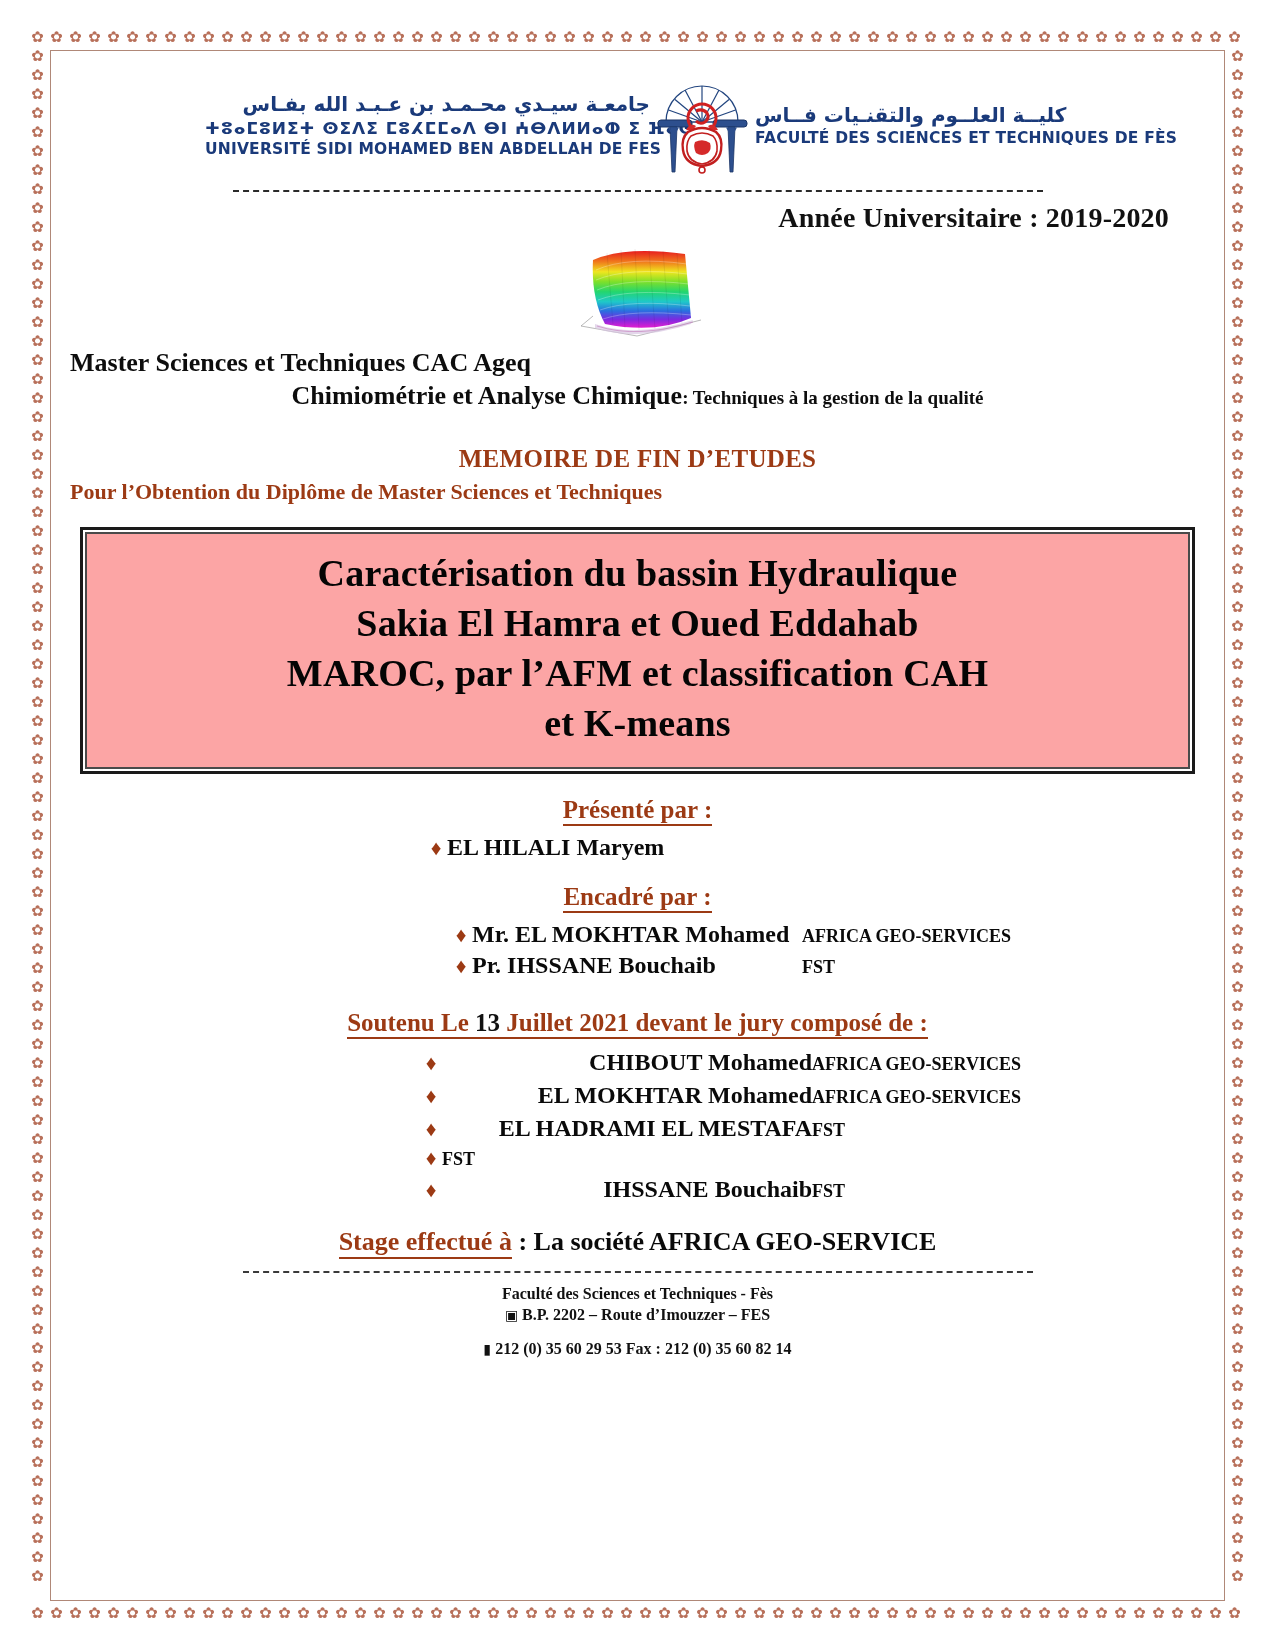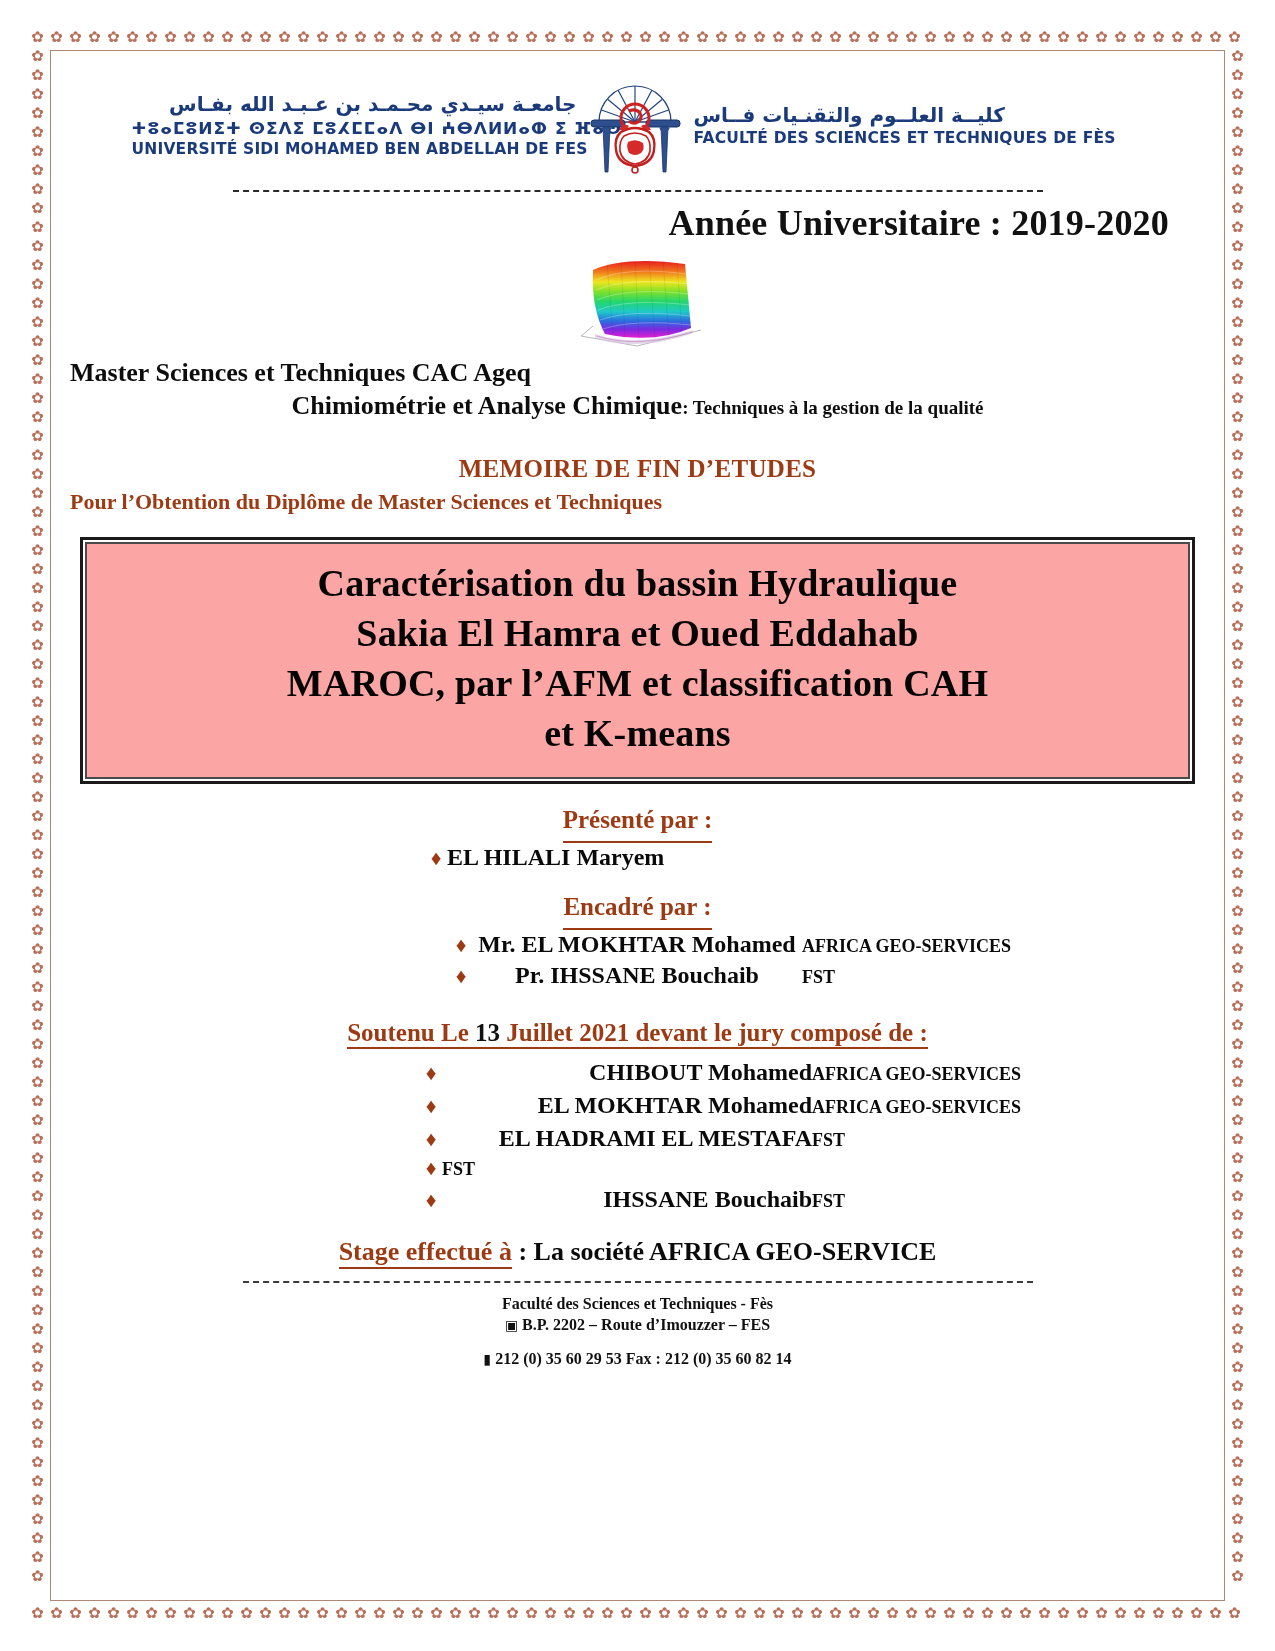--- a/index.html
+++ b/index.html
@@ -35,22 +35,21 @@
 
   
   #page {
     position:absolute;
     left:70px; top:58px;
     width:1135px; height:1535px;
   }
 
   
   .header {
-    display:flex; align-items:center; justify-content:center;
-    gap:6px;
+    display:flex; align-items:center; justify-content:flex-end;
     padding-top:12px;
   }
   .hd-text { color:#1a3a7a; font-family:"DejaVu Sans", sans-serif; }
   .hd-left { text-align:right; width:445px; }
   .hd-right { text-align:left; width:450px; }
   .hd-ar { font-size:20px; font-weight:bold; letter-spacing:0.5px; white-space:nowrap; }
   .hd-tif { font-size:17px; font-weight:bold; letter-spacing:1px; white-space:nowrap; }
   .hd-fr { font-size:15.5px; font-weight:bold; letter-spacing:0.2px; white-space:nowrap; }
   .hd-line { margin:2px 0; }
 
@@ -59,21 +58,21 @@
   .dashline {
     margin:10px auto 0 auto;
     width:810px;
     border-top:2px dashed #2a2a2a;
     height:0;
   }
   .dashline.bottom { width:790px; border-top:2px dashed #3a3a3a; margin-top:14px; }
 
   .year {
     text-align:right;
-    font-size:36px; font-weight:bold;
+    font-size:28px; font-weight:bold;
     color:#111;
     padding-right:36px;
     margin-top:10px;
     letter-spacing:0.2px;
   }
 
   
   .plotwrap { display:flex; justify-content:center; margin-top:4px; }
   .plot { width:150px; height:100px; }
 
@@ -107,35 +106,35 @@
     font-size:38px; font-weight:bold; color:#050505;
     line-height:1.32;
     letter-spacing:0.2px;
   }
 
   
   .sechead {
     text-align:center; margin-top:22px;
     font-size:25px; font-weight:bold; color:#9C3A14;
   }
-  .sechead span { border-bottom:2px solid #9C3A14; padding-bottom:8px; }
+  .sechead span { border-bottom:2px solid #9C3A14; padding-bottom:1px; }
 
   .plist { margin-top:10px; }
   .prow { display:flex; align-items:baseline; }
   .bul {
     color:#9C3A14; font-size:21px; line-height:1;
     width:22px; text-align:center; flex:0 0 22px;
   }
   .pname { font-size:24px; font-weight:bold; color:#0a0a0a; }
   .paff { font-size:18px; font-weight:bold; color:#0a0a0a; }
 
   .row-presente { padding-left:355px; margin-top:8px; }
 
   .enc-row { padding-left:380px; margin-top:4px; }
-  .enc-row .pname { width:330px;text-align:center; }
+  .enc-row .pname { width:330px; }
 
   .jury-head {
     text-align:center; margin-top:30px;
     font-size:25px; font-weight:bold;
   }
   .jury-head .u { border-bottom:2px solid #9C3A14; padding-bottom:1px; }
   .jury-head .brown { color:#9C3A14; }
   .jury-head .black { color:#111; }
 
   .jury-list { margin-top:12px; padding-left:350px; }

